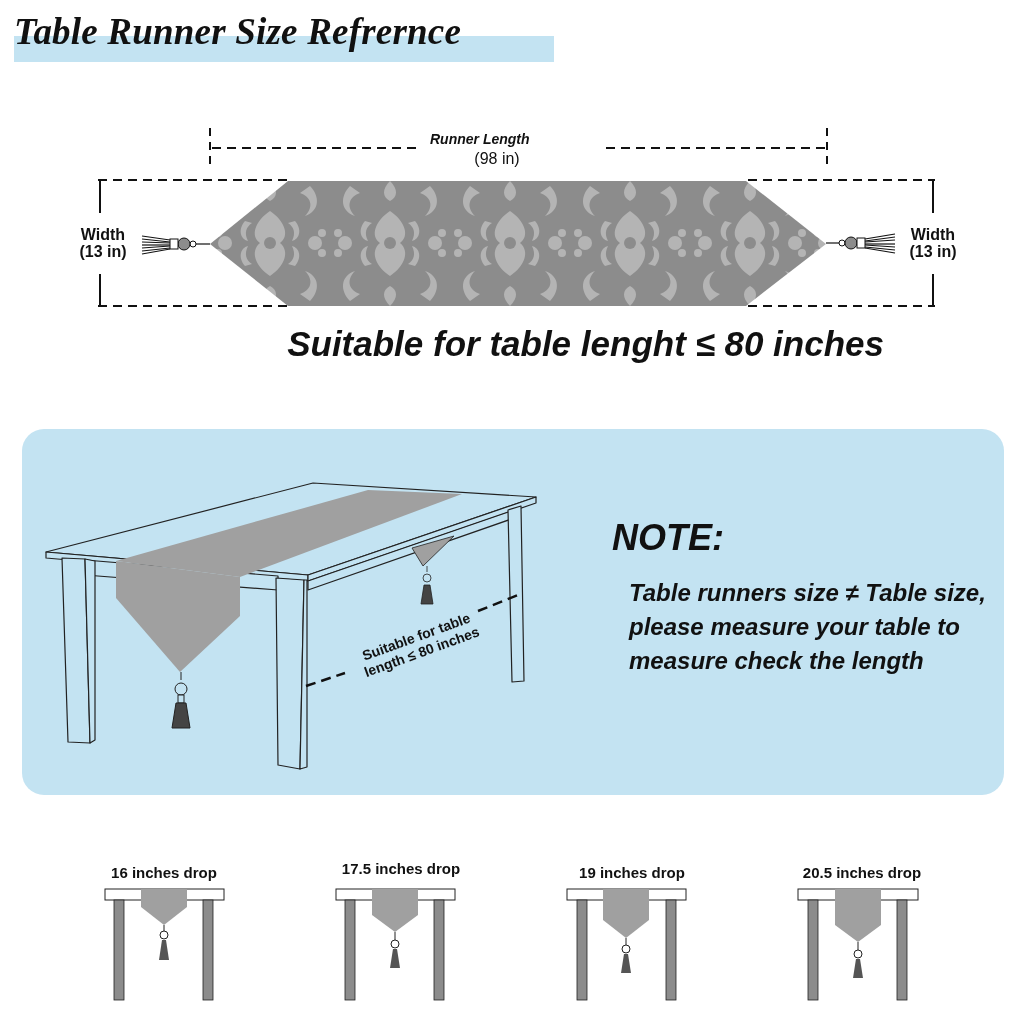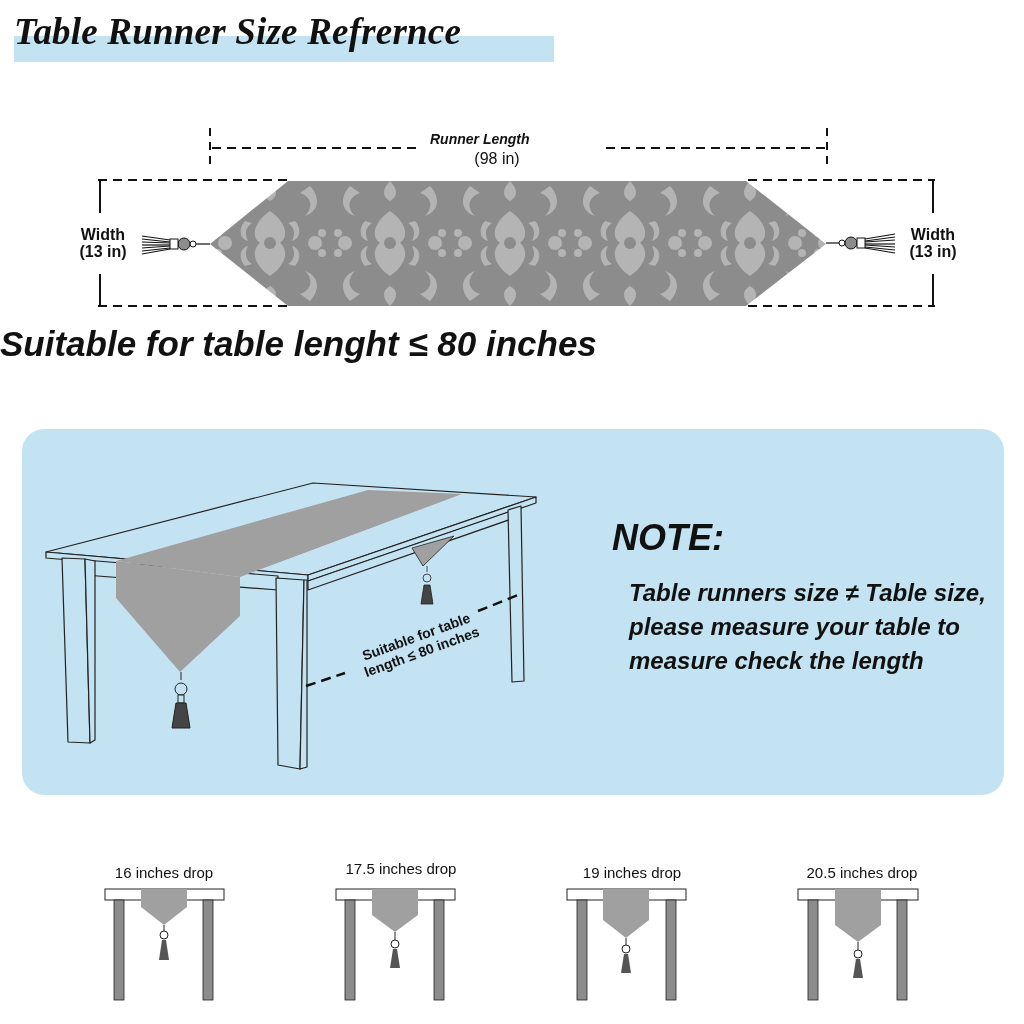--- a/index.html
+++ b/index.html
@@ -4,26 +4,26 @@
 <style>
   html, body { margin:0; padding:0; background:#ffffff; }
   body { width:1024px; height:1024px; position:relative; overflow:hidden; font-family:"Liberation Sans", sans-serif; color:#111; }
   .abs { position:absolute; }
   .title-wrap { left:14px; top:10px;font-family:Liberation Serif, serif; }
   .title-bar { position:absolute; left:0; top:26px; width:540px; height:26px; background:#c3e3f2; }
   .title { position:relative; font-size:37px; font-weight:bold; font-style:italic; letter-spacing:0.2px; white-space:nowrap; line-height:44px; }
   .runner-len { left:430px; top:131px; width:170px; text-align:left; font-size:14px; font-weight:bold; font-style:italic; }
   .runner-len-val { left:412px; top:150px; width:170px; text-align:center; font-size:16px; }
   .width-label { font-size:16px; font-weight:bold; text-align:center; line-height:17px; }
-  .suitable { left:0; top:324px; width:884px; text-align:left; font-size:35px; font-weight:bold; font-style:italic; }
+  .suitable { left:0; top:324px; width:884px; text-align:right; font-size:35px; font-weight:bold; font-style:italic; }
   .panel { left:22px; top:429px; width:982px; height:366px; background:#c3e3f2; border-radius:22px; }
   .note-title { left:612px; top:517px; font-size:36px; font-weight:bold; font-style:italic; }
   .note-body { left:601px; top:576px; width:410px; font-size:24px; font-weight:bold; font-style:italic; line-height:34px;margin-left:28px; }
   .note-body span { display:block; white-space:nowrap; }
-  .drop-label { font-size:15px; font-weight:normal; text-align:center; width:200px; }
+  .drop-label { font-size:15px; font-weight:bold; text-align:center; width:200px; }
   svg { position:absolute; overflow:visible; }
 </style>
 </head>
 <body>
 
 <div class="abs title-wrap">
   <div class="title-bar"></div>
   <div class="title">Table Runner Size Refrernce</div>
 </div>
 

